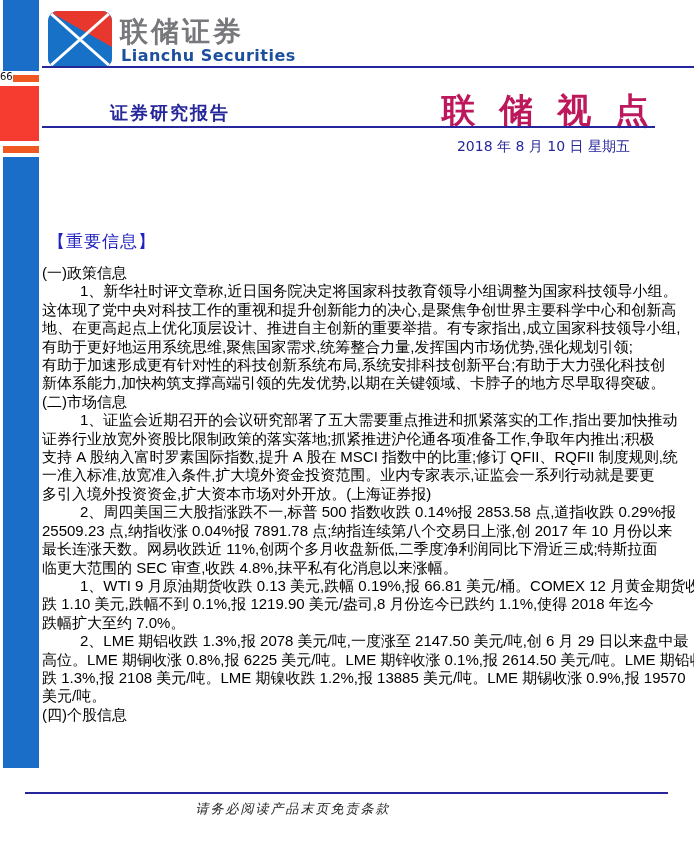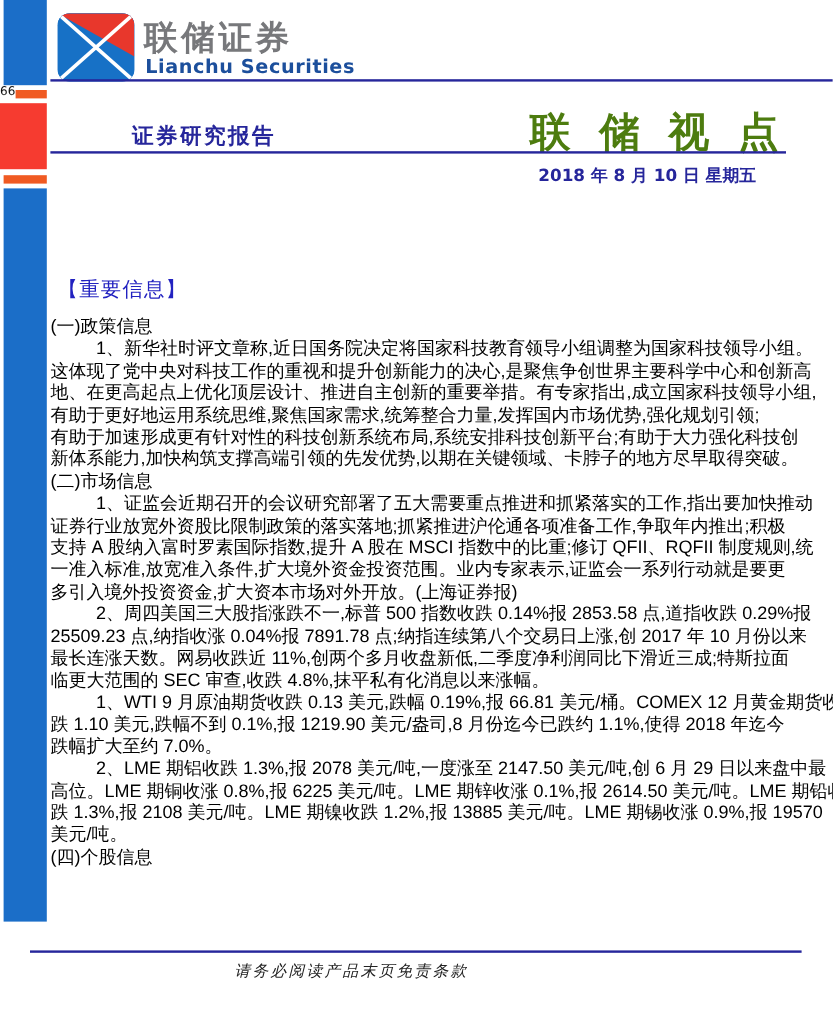--- a/index.html
+++ b/index.html
@@ -16,22 +16,22 @@
   .stripe-blue-tall{left:3px;top:157px;width:36px;height:611px;background:#1B6EC8;}
   .page-marker{position:absolute;left:0;top:72px;font-size:10px;color:#111;line-height:10px;}
   
   .logo-mark{position:absolute;left:48px;top:11px;width:64px;height:57px;border-radius:10px;overflow:hidden;background:#1771C6;}
   .logo-cn{position:absolute;left:120px;top:13px;font-size:28px;font-weight:bold;color:#77787B;letter-spacing:3px;font-family:"DejaVu Sans",sans-serif;}
   .logo-en{position:absolute;left:121px;top:46px;font-size:16px;font-weight:bold;color:#1C4F9C;letter-spacing:0.5px;}
   .hline{position:absolute;background:#26269B;}
   .hline-1{left:42px;top:66px;width:652px;height:2px;}
   .hline-2{left:42px;top:126px;width:613px;height:2px;}
   .doc-type{position:absolute;left:110px;top:101px;font-size:18px;font-weight:bold;color:#26269B;letter-spacing:2px;font-family:"DejaVu Serif",serif;}
-  .report-title{position:absolute;right:39px;top:88px;font-size:34px;font-weight:bold;color:#4d7c0f;letter-spacing:6px;font-family:"DejaVu Serif",serif;white-space:nowrap;}
-  .report-date{position:absolute;right:64px;top:138px;font-size:14px;font-weight:bold;color:#26269B;white-space:nowrap;}
+  .report-title{position:absolute;right:39px;top:88px;font-size:34px;font-weight:bold;color:#be185d;letter-spacing:6px;font-family:"DejaVu Serif",serif;white-space:nowrap;}
+  .report-date{position:absolute;right:64px;top:138px;font-size:14px;font-weight:normal;color:#26269B;white-space:nowrap;}
   
   .section-heading{position:absolute;left:48px;top:230px;font-size:17px;font-weight:normal;color:#2222C0;letter-spacing:1px;}
   .body-text{position:absolute;left:42px;top:264px;width:625px;}
   .bline{font-size:15px;line-height:18.4px;white-space:nowrap;color:#000000;font-family:Liberation Sans, sans-serif;}
   .bline.ind{text-indent:38px;}
   
   .fline{position:absolute;left:25px;top:792px;width:643px;height:2px;background:#26269B;}
   .footer-text{position:absolute;left:0;top:800px;width:586px;text-align:center;font-size:13px;
     font-style:italic;font-family:"DejaVu Serif",serif;color:#222;letter-spacing:2px;}
 </style>

